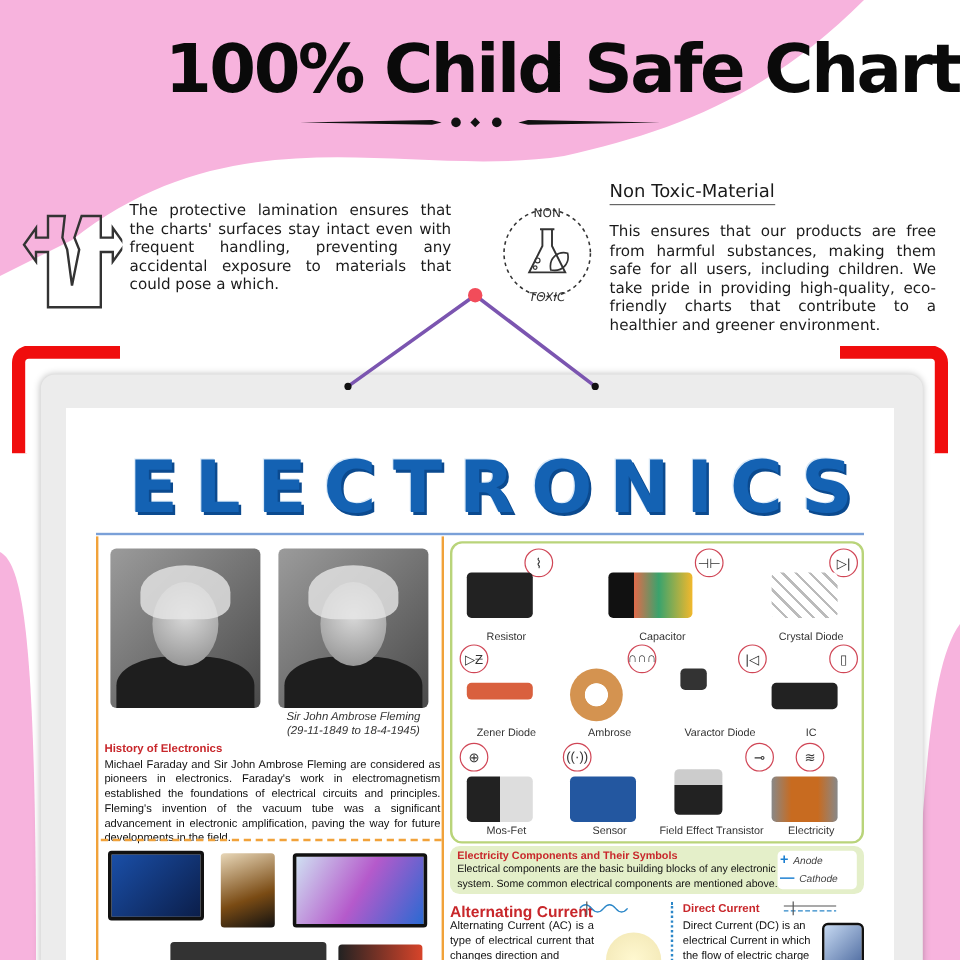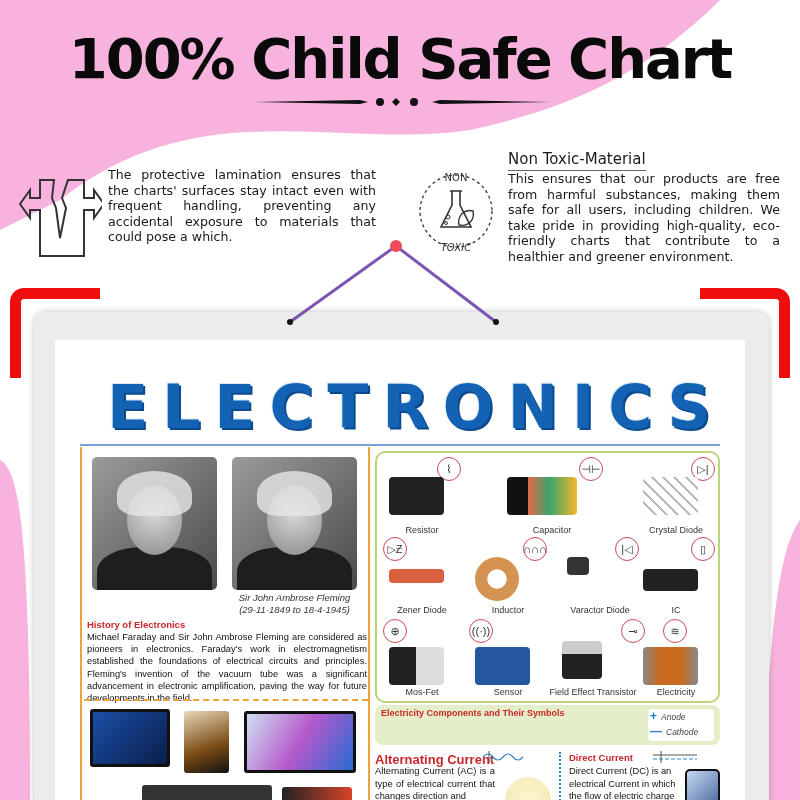--- a/index.html
+++ b/index.html
@@ -1,30 +1,30 @@
 <!DOCTYPE html>
 <html><head>
 <meta charset="utf-8">
 <style>
   * { box-sizing: border-box; margin: 0; padding: 0; }
   html, body { width: 800px; height: 800px; overflow: hidden; background: #ffffff; }
   body { position: relative; font-family: "Liberation Sans", sans-serif; color: #222; }
 
   .bg-pink-top { position: absolute; left: 0; top: 0; width: 800px; height: 800px; pointer-events: none; }
-  .headline { position: absolute; left: 0; top: 26px; width: 800px; text-align: center;
+  .headline { position: absolute; left: 0; top: 26px; width: 800px; text-align: right;
     font-family: "DejaVu Sans", sans-serif; font-weight: bold; font-size: 56px; letter-spacing: -2px; color: #0a0a0a; }
   .divider { position: absolute; left: 250px; top: 95px; width: 300px; height: 14px; }
 
   .feature { position: absolute; }
   .feature h3 { font-family: "DejaVu Sans", sans-serif; font-weight: normal; font-size: 15px; color: #1a1a1a;
     display: inline-block; border-bottom: 1.5px solid #666; padding-bottom: 2px; margin-bottom: 6px; }
   .feature p { font-family: "DejaVu Sans", sans-serif; font-size: 12.6px; line-height: 15.5px; color: #1a1a1a; text-align: justify; }
   .f-left { left: 108px; top: 167px; width: 268px; }
   .f-right { left: 508px; top: 150px; width: 272px; }
-  .f-right h3 { margin-bottom: 0; }
+  .f-right h3 { margin-bottom: 14px; }
   .icon-wear { position: absolute; left: 18px; top: 178px; width: 82px; width: 84px; height: 82px; }
   .icon-nontoxic { position: absolute; left: 415px; top: 165px; width: 82px; height: 92px; }
 
   .hanger { position: absolute; left: 0; top: 0; width: 800px; height: 340px; pointer-events: none; }
   .bracket { position: absolute; width: 90px; height: 90px; border: 11px solid #f00d0d; }
   .bracket.l { left: 10px; top: 288px; border-right: none; border-bottom: none; border-top-left-radius: 14px; }
   .bracket.r { right: 10px; top: 288px; border-left: none; border-bottom: none; border-top-right-radius: 14px; }
 
   .frame { position: absolute; left: 34px; top: 312px; width: 735px; height: 500px; background: #ececec;
     border-radius: 12px; box-shadow: 0 0 6px rgba(0,0,0,0.25); }
@@ -168,21 +168,21 @@
       </div>
 
       <div class="comp" style="left:2px;top:82px;">
         <div class="sym" style="left:4px;right:auto;">▷Ƶ</div>
         <div class="img" style="top:34px;height:14px;background:#d9603e;"></div>
         <div class="lbl">Zener Diode</div>
       </div>
       <div class="comp" style="left:88px;top:82px;">
         <div class="sym">∩∩∩</div>
         <div class="img" style="width:44px;height:44px;border-radius:50%;background:radial-gradient(circle,#fff 30%,#d49350 32%);"></div>
-        <div class="lbl">Inductor</div>
+        <div class="lbl">Ambrose</div>
       </div>
       <div class="comp" style="left:180px;top:82px;">
         <div class="sym">|◁</div>
         <div class="img" style="width:22px;height:18px;background:#333;"></div>
         <div class="lbl">Varactor Diode</div>
       </div>
       <div class="comp" style="left:256px;top:82px;">
         <div class="sym">▯</div>
         <div class="img" style="top:34px;height:22px;background:#222;"></div>
         <div class="lbl">IC</div>
@@ -205,20 +205,21 @@
       </div>
       <div class="comp" style="left:256px;top:164px;">
         <div class="sym" style="left:30px;right:auto;">≋</div>
         <div class="img" style="top:30px;background:linear-gradient(90deg,#888,#c86b20 30%,#c86b20 70%,#888);"></div>
         <div class="lbl">Electricity</div>
       </div>
     </div>
 
     <div class="legend-box">
       <div class="legend-title">Electricity Components and Their Symbols</div>
+      <div class="legend-body">Electrical components are the basic building blocks of any electronic system. Some common electrical components are mentioned above.</div>
       <div class="legend-ac">
         <div><b>+</b><span>Anode</span></div>
         <div><b>—</b><span>Cathode</span></div>
       </div>
     </div>
 
     <div class="ac-title">Alternating Current</div>
     <svg style="position:absolute;left:108px;top:304px;" width="44" height="12" viewBox="0 0 44 12">
       <path d="M0 6 Q5 0 10 6 T20 6 T30 6 T40 6" fill="none" stroke="#2c87c8" stroke-width="1.2"></path>
       <line x1="6" y1="0" x2="6" y2="12" stroke="#555"></line>

